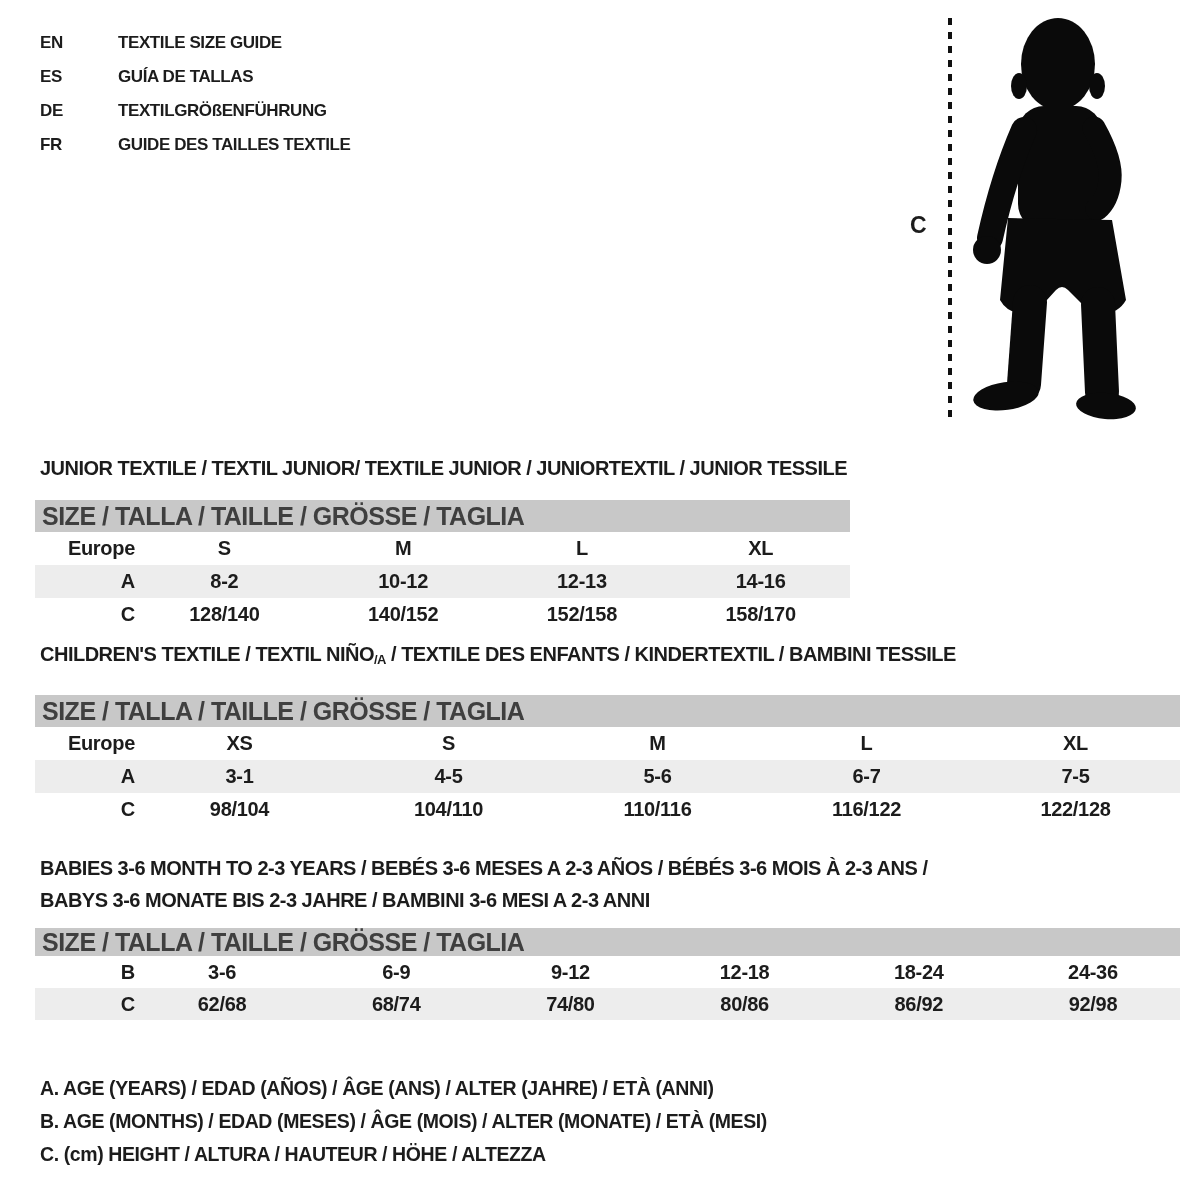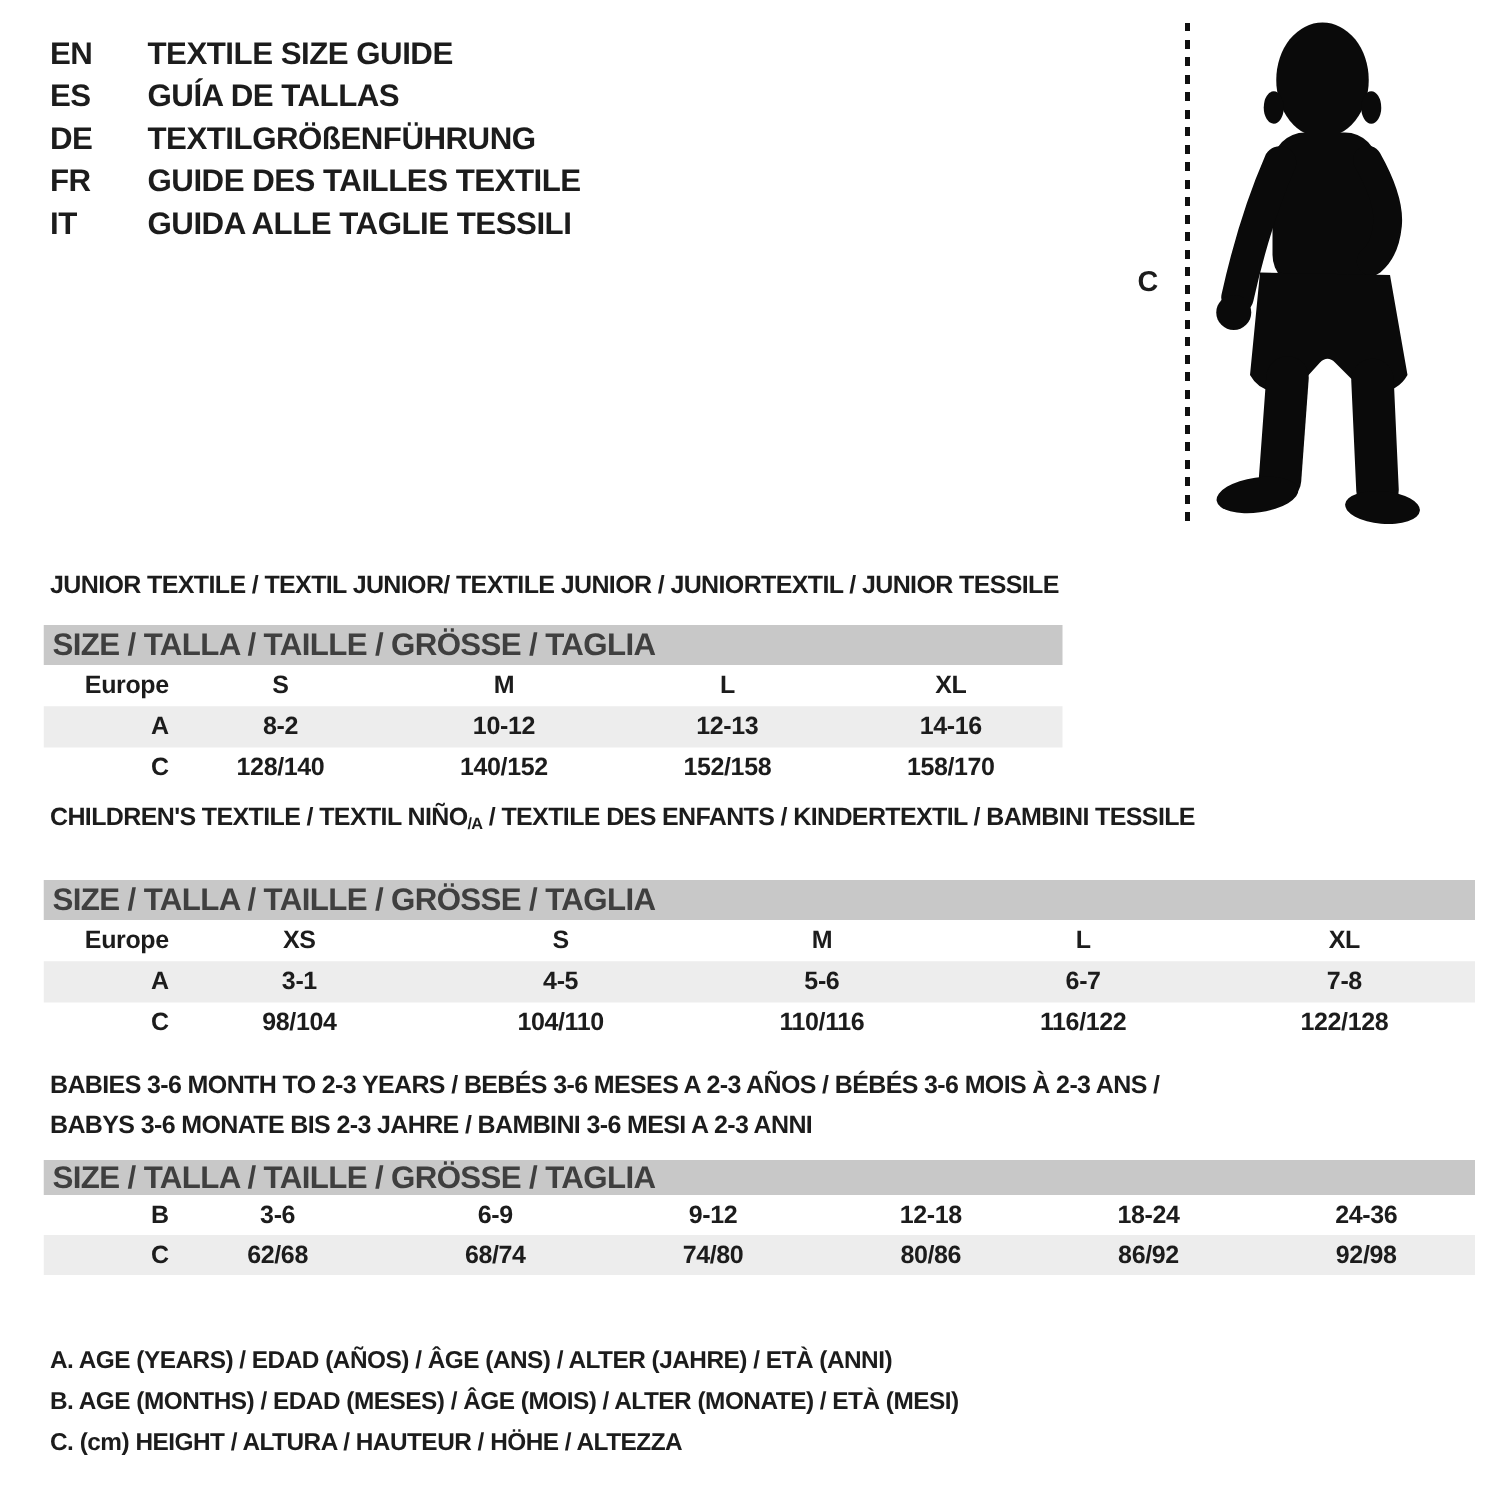--- a/index.html
+++ b/index.html
@@ -8,36 +8,36 @@
     --ink:#1c1c1c;
     --header-ink:#3f3f3f;
   }
   html,body{margin:0;padding:0;background:#fff;}
   .page{
     position:relative;width:1200px;height:1200px;background:#ffffff;
     font-family:"Liberation Sans",sans-serif;color:var(--ink);overflow:hidden;
   }
   
   .langs{position:absolute;left:40px;top:26px;}
-  .lang-row{display:flex;height:34px;align-items:center;font-weight:700;font-size:25px;letter-spacing:-0.4px;}
+  .lang-row{display:flex;height:34px;align-items:center;font-weight:700;font-size:17px;letter-spacing:-0.4px;}
   .lang-code{width:78px;}
   
   .dash-line{
     position:absolute;left:948px;top:18px;width:4px;height:400px;
     background:repeating-linear-gradient(to bottom,#101010 0 7px,transparent 7px 14px);
   }
   .c-label{position:absolute;left:910px;top:212px;font-weight:700;font-size:23px;}
   .baby-svg{position:absolute;left:960px;top:12px;}
   
   .sec{position:absolute;left:35px;}
   .sec-junior{top:456px;width:815px;}
   .sec-children{top:642px;width:1145px;}
   .sec-babies{top:852px;width:1145px;}
   .sec-title{font-weight:700;font-size:20px;letter-spacing:-0.5px;line-height:24px;margin:0 0 20px 0;padding-left:5px;}
-  .sec-children .sec-title{margin-bottom:36px;}
+  .sec-children .sec-title{margin-bottom:26px;}
   .sec-babies .sec-title{line-height:32px;margin-bottom:12px;}
   .sub-a{font-size:13px;position:relative;top:3px;}
   .tbl-head{
     height:32px;background:var(--header-bg);color:var(--header-ink);
     display:flex;align-items:center;padding-left:7px;box-sizing:border-box;
     font-weight:700;font-size:25px;letter-spacing:-0.5px;
   }
   .sec-babies .tbl-head{height:28px;}
   .tr{display:flex;align-items:center;height:33px;font-weight:700;font-size:20px;letter-spacing:-0.3px;}
   .sec-babies .tr{height:32px;}
@@ -62,24 +62,20 @@
         <span class="lang-code">ES</span>
         <span class="lang-label">GUÍA DE TALLAS</span>
       </div>
       <div class="lang-row">
         <span class="lang-code">DE</span>
         <span class="lang-label">TEXTILGRÖßENFÜHRUNG</span>
       </div>
       <div class="lang-row">
         <span class="lang-code">FR</span>
         <span class="lang-label">GUIDE DES TAILLES TEXTILE</span>
-      </div>
-      <div class="lang-row">
-        <span class="lang-code">IT</span>
-        <span class="lang-label">GUIDA ALLE TAGLIE TESSILI</span>
       </div>
     </div>
 
   <div class="dash-line"></div>
   <div class="c-label">C</div>
 
   <svg class="baby-svg" width="184" height="410" viewBox="0 0 184 410" aria-hidden="true">
     <g fill="#0a0a0a" stroke="#0a0a0a">
 
       <ellipse cx="98" cy="52" rx="37" ry="46" stroke="none"></ellipse>
@@ -149,21 +145,21 @@
             <div class="td">M</div>
             <div class="td">L</div>
             <div class="td">XL</div>
           </div>
           <div class="tr stripe">
             <div class="td label">A</div>
             <div class="td">3-1</div>
             <div class="td">4-5</div>
             <div class="td">5-6</div>
             <div class="td">6-7</div>
-            <div class="td">7-8</div>
+            <div class="td">7-5</div>
           </div>
           <div class="tr">
             <div class="td label">C</div>
             <div class="td">98/104</div>
             <div class="td">104/110</div>
             <div class="td">110/116</div>
             <div class="td">116/122</div>
             <div class="td">122/128</div>
           </div>
         </div>

